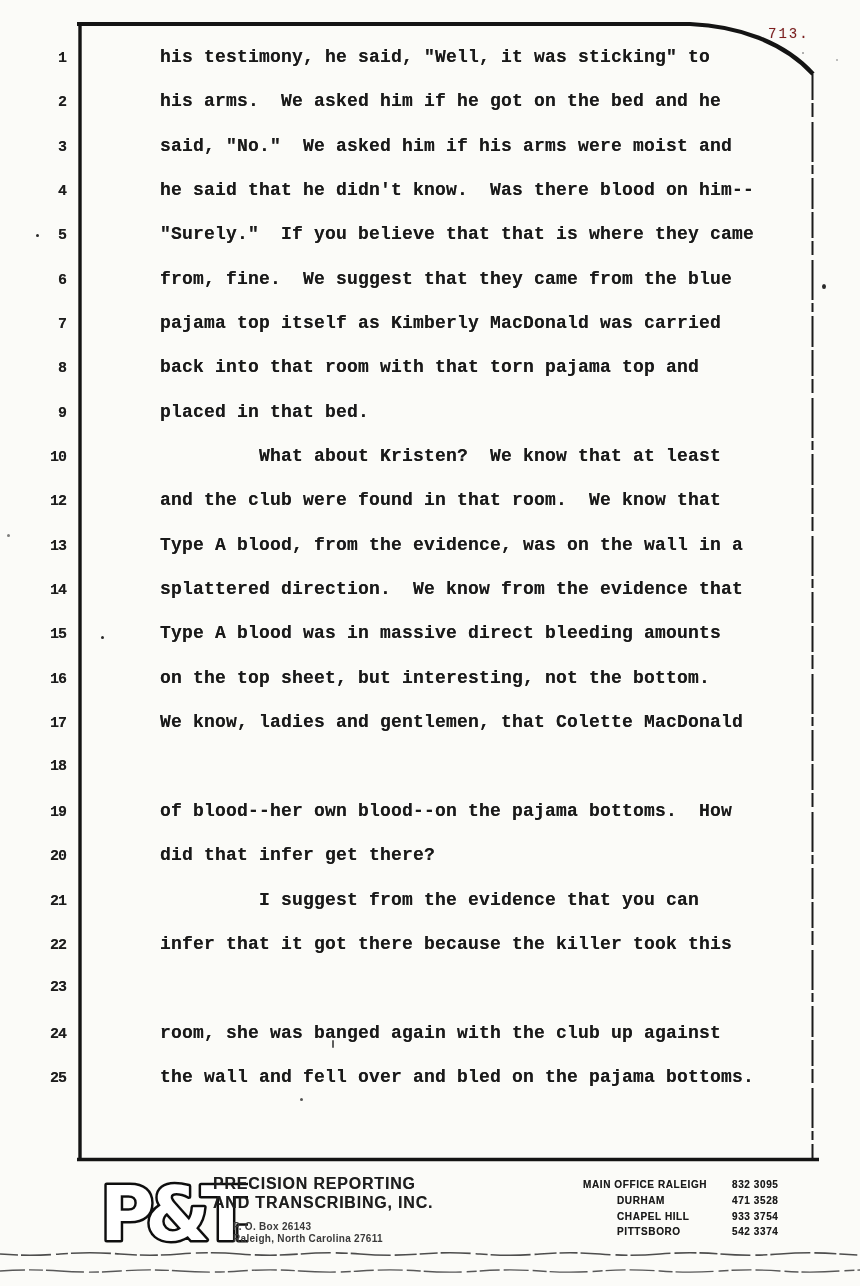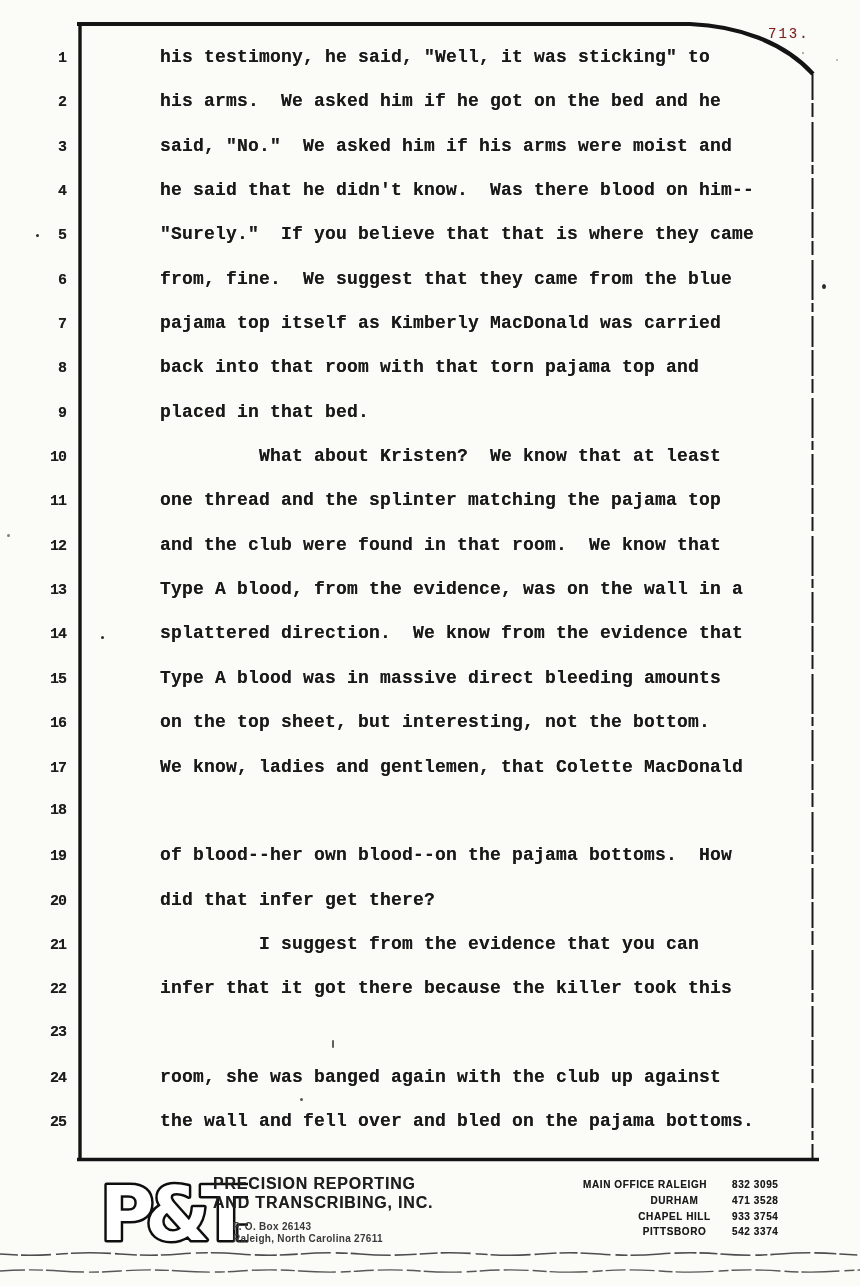--- a/index.html
+++ b/index.html
@@ -56,21 +56,21 @@
     filter:blur(.3px);
   }
   .offices{
     position:absolute;left:583px;top:1177px;
     display:grid;grid-template-columns:149px auto;
     font-family:"Liberation Sans",sans-serif;
     font-weight:700;font-size:10px;line-height:15.8px;
     letter-spacing:.6px;color:#1b1b1b;
     text-shadow:0 0 .4px rgba(27,27,27,.55);
   }
-  .offices .o-label.indent{padding-left:34px;text-align:center;}
+  .offices .o-label.indent{padding-left:34px;}
 
   
   .artifact{position:absolute;background:#2a2a2a;border-radius:50%;}
   .a1{left:36px;top:234px;width:3px;height:3px;}
   .a2{left:822px;top:284px;width:4px;height:5px;}
   .a3{left:101px;top:636px;width:3px;height:3px;}
   .a4{left:332px;top:1040px;width:2px;height:8px;border-radius:1px;opacity:.75;}
   .a5{left:7px;top:534px;width:3px;height:3px;opacity:.6;}
   .a6{left:802px;top:52px;width:2px;height:2px;background:#999;}
   .a7{left:836px;top:59px;width:2px;height:2px;background:#aaa;}
@@ -127,24 +127,20 @@
       </div>
       <div class="t-row">
         <span class="t-num">9</span>
         <span class="t-text">placed in that bed.</span>
       </div>
       <div class="t-row">
         <span class="t-num">10</span>
         <span class="t-text">         What about Kristen?  We know that at least</span>
       </div>
       <div class="t-row">
-        <span class="t-num">11</span>
-        <span class="t-text">one thread and the splinter matching the pajama top</span>
-      </div>
-      <div class="t-row">
         <span class="t-num">12</span>
         <span class="t-text">and the club were found in that room.  We know that</span>
       </div>
       <div class="t-row">
         <span class="t-num">13</span>
         <span class="t-text">Type A blood, from the evidence, was on the wall in a</span>
       </div>
       <div class="t-row">
         <span class="t-num">14</span>
         <span class="t-text">splattered direction.  We know from the evidence that</span>

